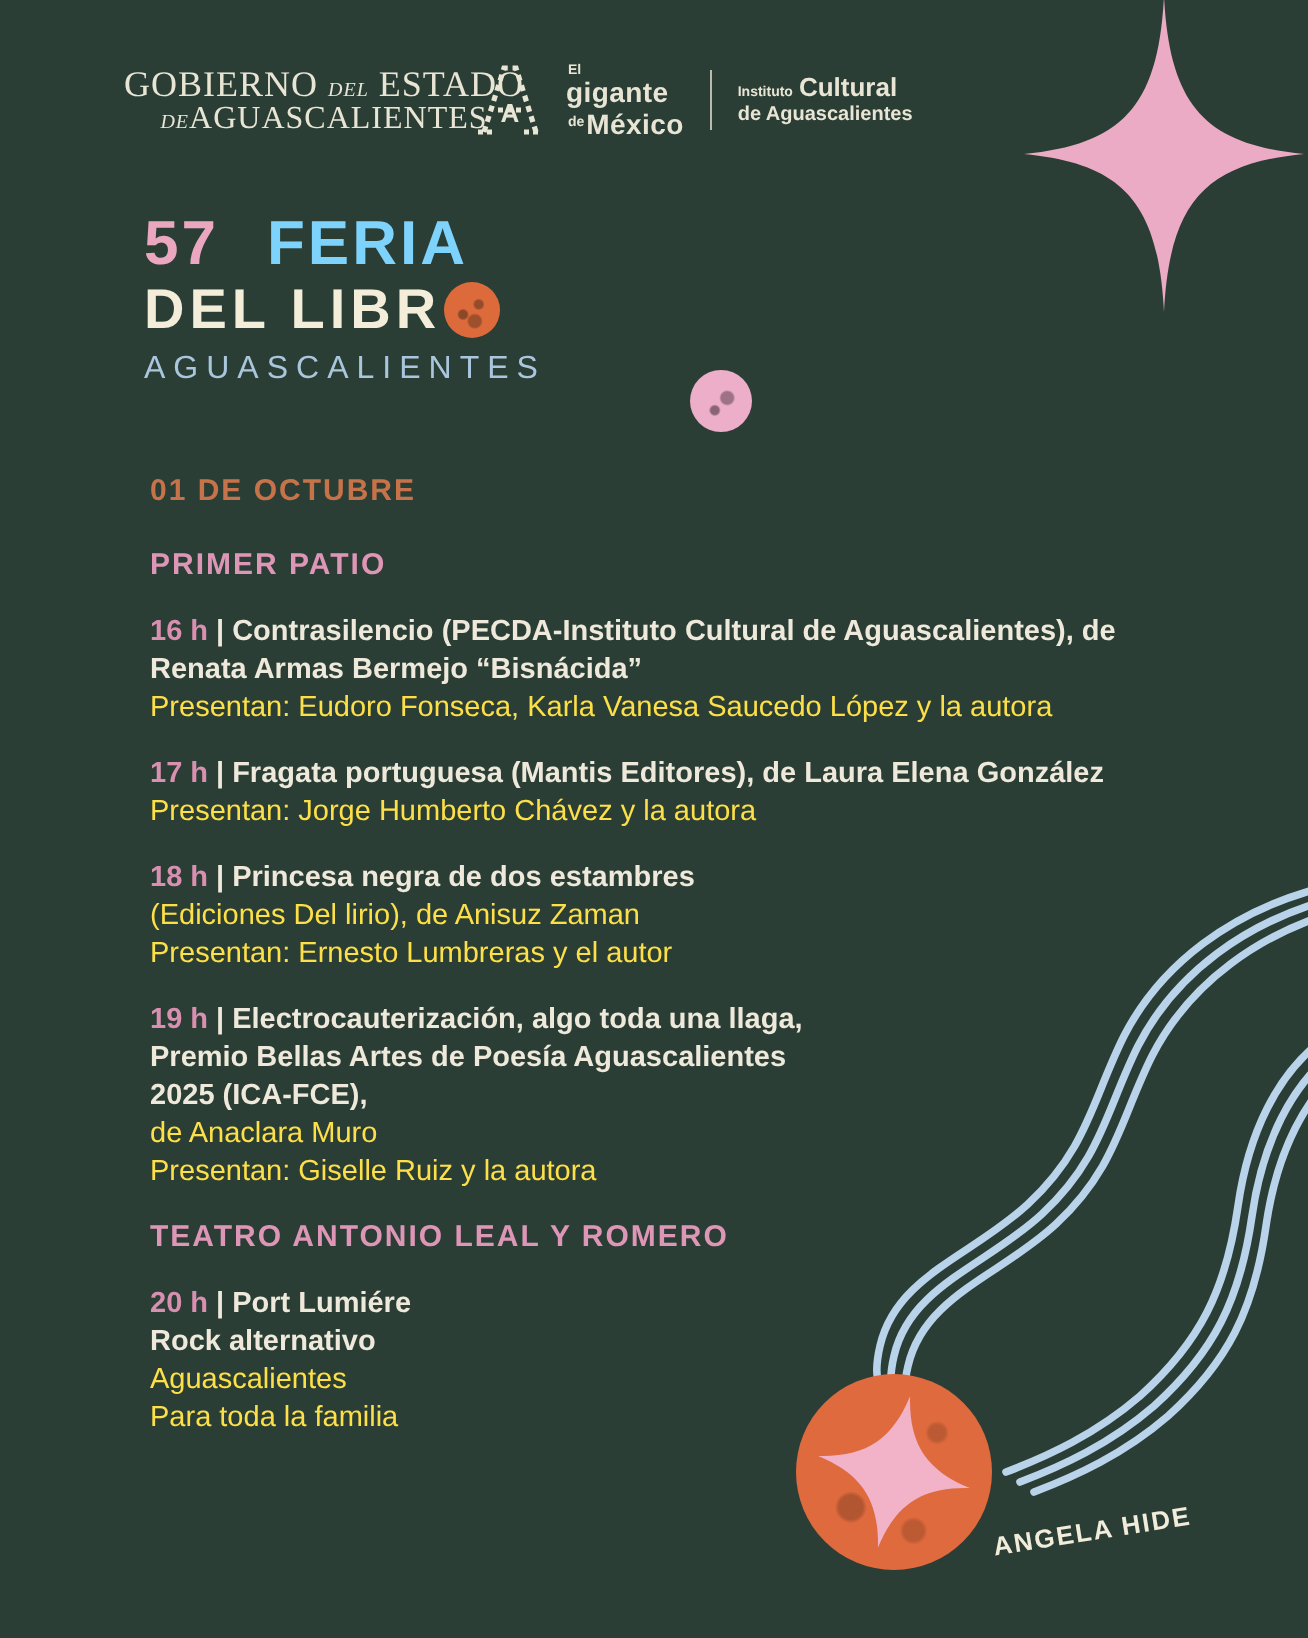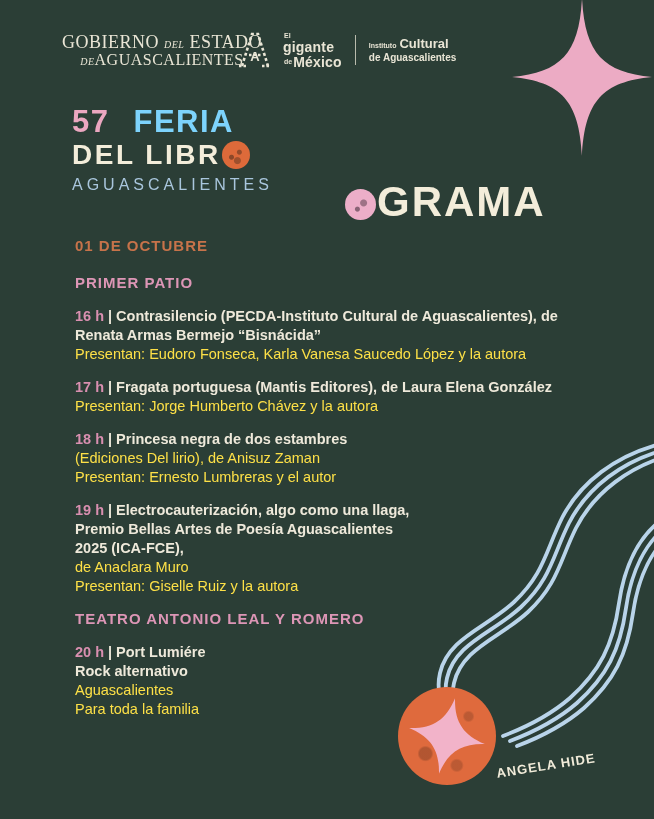--- a/index.html
+++ b/index.html
@@ -164,21 +164,20 @@
   </div>
   <div class="t-line2">
     <span>DEL LIBR</span>
       <span class="o-circle">O</span>
   </div>
   <div class="t-line3">AGUASCALIENTES</div>
 </div>
 
 <div class="programa">
     <span class="p-circle">O</span>
-    <span>GRAMA</span>
 </div>
 
 <svg class="waves" viewBox="0 0 264 330">
   <g stroke="#b9d4ea" stroke-width="3.8" fill="none" stroke-linecap="round">
     <path d="M274,15 C225,27 190,55 172,90 C156,122 154,146 124,174 C96,200 58,210 50,245 C47,258 49,262 50,268"></path>
     <path d="M274,15 C225,27 190,55 172,90 C156,122 154,146 124,174 C96,200 58,210 50,245 C47,258 49,262 50,268" transform="translate(7,5)"></path>
     <path d="M274,15 C225,27 190,55 172,90 C156,122 154,146 124,174 C96,200 58,210 50,245 C47,258 49,262 50,268" transform="translate(14,10)"></path>
     <path d="M274,90 C248,108 234,140 229,175 C223,217 210,243 180,270 C158,289 134,300 113,308"></path>
     <path d="M274,90 C248,108 234,140 229,175 C223,217 210,243 180,270 C158,289 134,300 113,308" transform="translate(7,5)"></path>
     <path d="M274,90 C248,108 234,140 229,175 C223,217 210,243 180,270 C158,289 134,300 113,308" transform="translate(14,10)"></path>
@@ -205,21 +204,21 @@
       <div class="event">
         <div class="event-line bold"><span class="time">17 h</span><span class="pipe">|</span><span>Fragata portuguesa (Mantis Editores), de Laura Elena González</span></div>
         <div class="event-line regular">Presentan: Jorge Humberto Chávez y la autora</div>
       </div>
       <div class="event">
         <div class="event-line bold"><span class="time">18 h</span><span class="pipe">|</span><span>Princesa negra de dos estambres</span></div>
         <div class="event-line regular">(Ediciones Del lirio), de Anisuz Zaman</div>
         <div class="event-line regular">Presentan: Ernesto Lumbreras y el autor</div>
       </div>
       <div class="event">
-        <div class="event-line bold"><span class="time">19 h</span><span class="pipe">|</span><span>Electrocauterización, algo como una llaga,</span></div>
+        <div class="event-line bold"><span class="time">19 h</span><span class="pipe">|</span><span>Electrocauterización, algo toda una llaga,</span></div>
         <div class="event-line bold">Premio Bellas Artes de Poesía Aguascalientes</div>
         <div class="event-line bold">2025 (ICA-FCE),</div>
         <div class="event-line regular">de Anaclara Muro</div>
         <div class="event-line regular">Presentan: Giselle Ruiz y la autora</div>
       </div>
       <div class="venue-heading">TEATRO ANTONIO LEAL Y ROMERO</div>
       <div class="event">
         <div class="event-line bold"><span class="time">20 h</span><span class="pipe">|</span><span>Port Lumiére</span></div>
         <div class="event-line bold">Rock alternativo</div>
         <div class="event-line regular">Aguascalientes</div>

